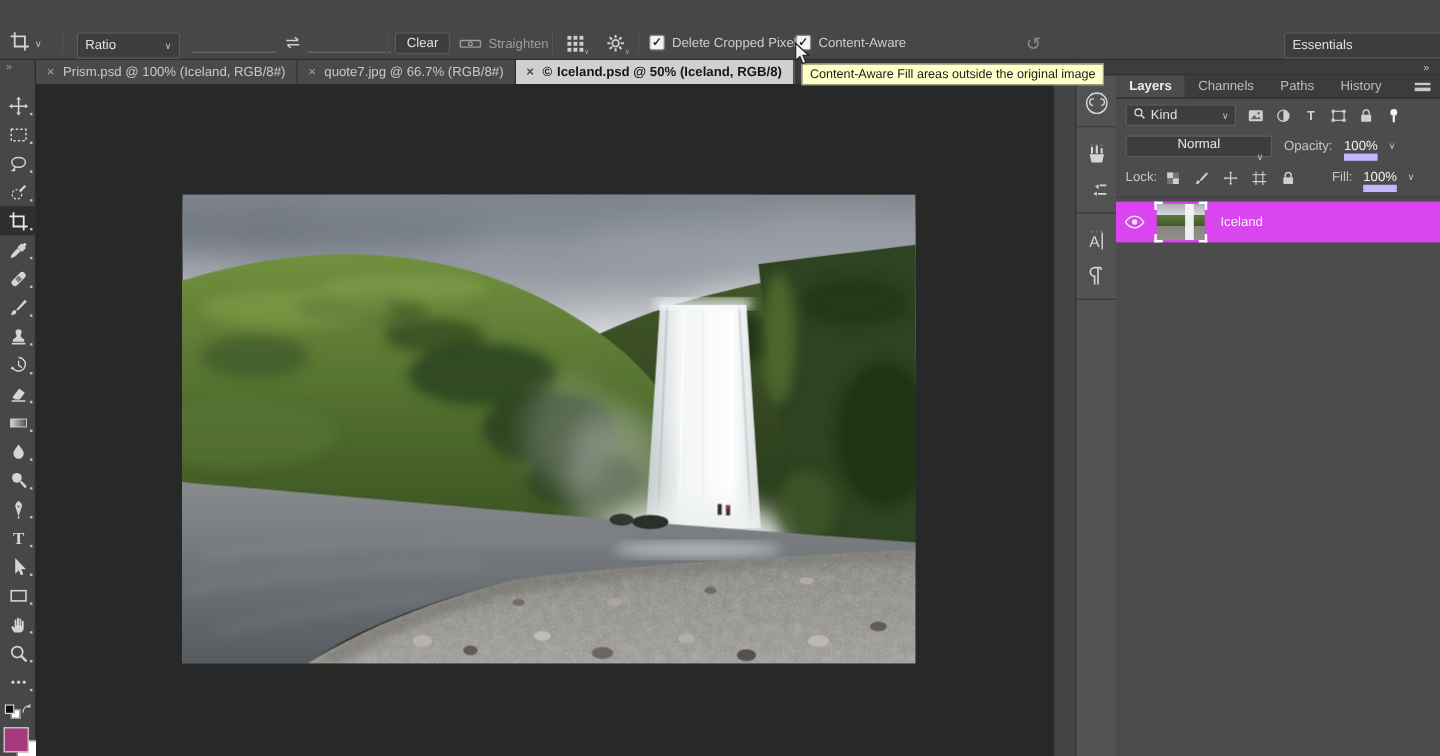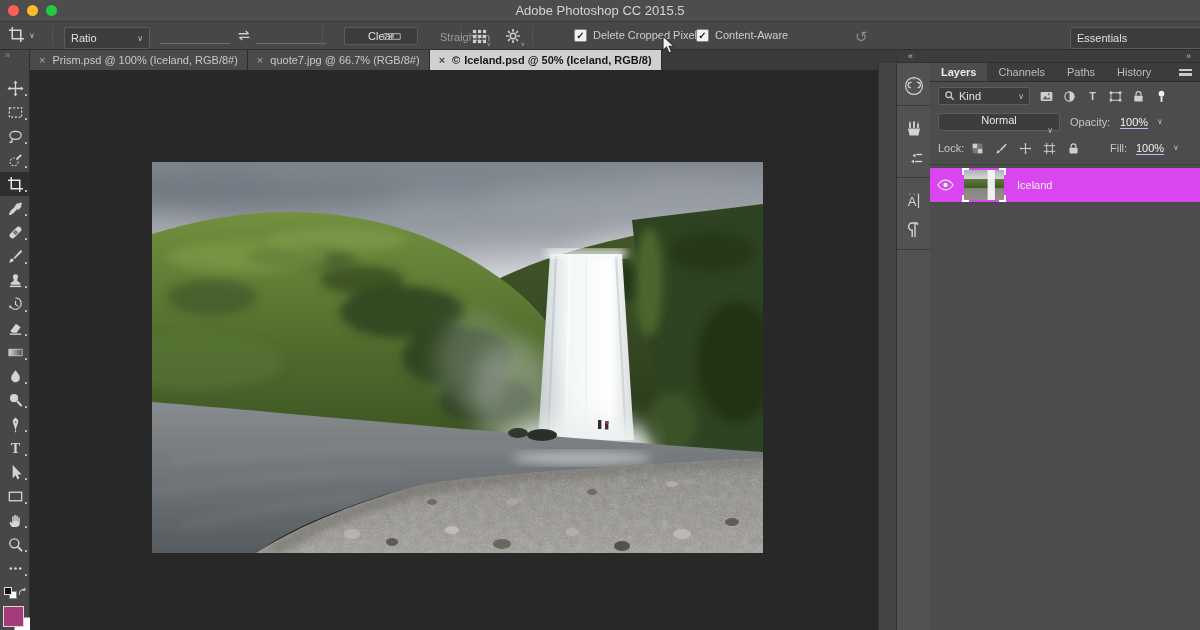--- a/index.html
+++ b/index.html
@@ -21,25 +21,25 @@
                 border-bottom:1px solid #2e2e2e; font-size:11px; }
   .optionsbar .sep { position:absolute; top:4px; width:1px; height:20px; background:#393939;
                      border-right:1px solid #555; }
   .tool-preset { position:absolute; left:8px; top:4px; display:flex; align-items:center; gap:4px; cursor:default; }
   .drop-box { position:absolute; top:5px; height:18px; background:#3d3d3d; border:1px solid #5c5c5c;
               border-radius:2px; display:flex; align-items:center; padding:10px 6px; color:#e0e0e0; }
   .drop-box .chev { margin-left:auto; font-size:8px; color:#bdbdbd; padding-left:8px; }
   .field-underline { position:absolute; top:8px; height:14px; border-bottom:1px solid #6e6e6e; }
   .swap-icon { position:absolute; top:7px; }
   .btn { position:absolute; top:5px; height:18px; background:#3d3d3d; border:1px solid #5c5c5c;
-         border-radius:2px; color:#e2e2e2; display:flex; align-items:center; padding:0 23px;margin-left:15px; }
+         border-radius:2px; color:#e2e2e2; display:flex; align-items:center; padding:0 9px; }
   .opt-icon { position:absolute; top:5px; width:20px; height:18px; display:flex; align-items:center;
               justify-content:center; }
   .mini-chev { position:absolute; font-size:6px; color:#a8a8a8; }
-  .cb-group { position:absolute; top:7px; display:flex; gap:6px;margin-left:33px; }
+  .cb-group { position:absolute; top:7px; display:flex; align-items:center; gap:6px; }
   .checkbox { width:13px; height:13px; background:#f2f2f2; border:1px solid #888; border-radius:2px;
               display:flex; align-items:center; justify-content:center; font-size:10px; color:#2a2a2a;
               font-weight:bold; line-height:1; }
   .gray-label { color:#9d9d9d; }
   .reset-glyph { position:absolute; left:855px; top:6px; font-size:15px; color:#8b8b8b; }
 
   
   .tabbar { position:absolute; top:50px; left:30px; width:867px; height:20px; background:#3a3a3a;
             display:flex; font-size:11px; overflow:hidden; }
   .tab { display:flex; align-items:center; padding:0 9px; background:#4a4a4a; color:#c8c8c8;
@@ -107,21 +107,21 @@
   .ficon { position:absolute; top:5px; width:20px; height:18px; display:flex; align-items:center;
            justify-content:center; }
   .ficon svg { width:15px; height:15px; }
 
   .blend-row { position:relative; height:26px; }
   .blend-box { position:absolute; left:8px; top:3px; width:122px; height:18px; background:#3d3d3d;
                border:1px solid #5d5d5d; border-radius:2px; display:flex; align-items:center;
                padding:0 6px; color:#e8e8e8;flex-direction:column; }
   .blend-box .chev { margin-left:auto; font-size:8px; color:#bdbdbd; }
   .plabel { color:#c6c6c6; }
-  .pvalue { color:#f0f0f0; border-bottom:1px solid #c4b5fd; }
+  .pvalue { color:#f0f0f0; border-bottom:6px solid #c4b5fd; }
   .opacity-label { position:absolute; left:140px; top:6px; }
   .opacity-value { position:absolute; left:190px; top:6px; }
   .opacity-chev { position:absolute; left:227px; top:7px; font-size:8px; color:#bdbdbd; }
 
   .lock-row { position:relative; height:26px; }
   .lock-label { position:absolute; left:8px; top:6px; }
   .lock-icons { position:absolute; left:40px; top:4px; display:flex; gap:9px; }
   .lock-icons span { width:15px; height:16px; display:flex; align-items:center; justify-content:center; }
   .lock-icons svg { width:13px; height:13px; }
   .fill-label { position:absolute; left:180px; top:6px; }
@@ -149,28 +149,20 @@
   .tooltip { position:absolute; left:668px; top:53px; height:18px; background:#ffffc8;
              border:1px solid #9d9d80; color:#1c1c1c; font-size:10.5px; display:flex;
              align-items:center; padding:0 6px; white-space:nowrap; z-index:50; }
   .cursor { position:absolute; left:662px; top:35px; z-index:60; pointer-events:none; }
 </style>
 </head>
 <body>
 
 <div id="app">
 
-  <div class="titlebar">
-    <div class="lights">
-      <span class="light red"></span>
-      <span class="light yellow"></span>
-      <span class="light green"></span>
-    </div>
-    <div class="win-title">Adobe Photoshop CC 2015.5</div>
-  </div>
 
   <div class="optionsbar">
     <div class="tool-preset">
       <span><svg width="17" height="17" viewBox="0 0 18 18">
             <path d="M4.5 1v12.5H17M1 4.5h12.5V17" fill="none" stroke="#d4d4d4" stroke-width="1.6"></path>
           </svg></span>
       <span style="font-size:8px;color:#bdbdbd">∨</span>
     </div>
     <div class="sep" style="left:52px"></div>
     <div class="drop-box" style="left:64px;width:86px">
@@ -723,19 +715,20 @@
       <span class="layer-thumb">
         <i class="corner tl"></i>
           <i class="corner tr"></i>
           <i class="corner bl"></i>
           <i class="corner br"></i>
       </span>
       <span class="layer-name">Iceland</span>
     </div>
   </div>
 
+  <div class="tooltip">Content-Aware Fill areas outside the original image</div>
   <div class="cursor">
     <svg width="14" height="20" viewBox="0 0 14 20">
         <path d="M1 1 L1 15.5 L4.6 12.2 L7 18 L9.6 16.9 L7.2 11.2 L12 11.2 Z" fill="#f2f2f2" stroke="#2a2a2a" stroke-width="1.1"></path>
       </svg>
   </div>
 
 </div>
 
 </body></html>

